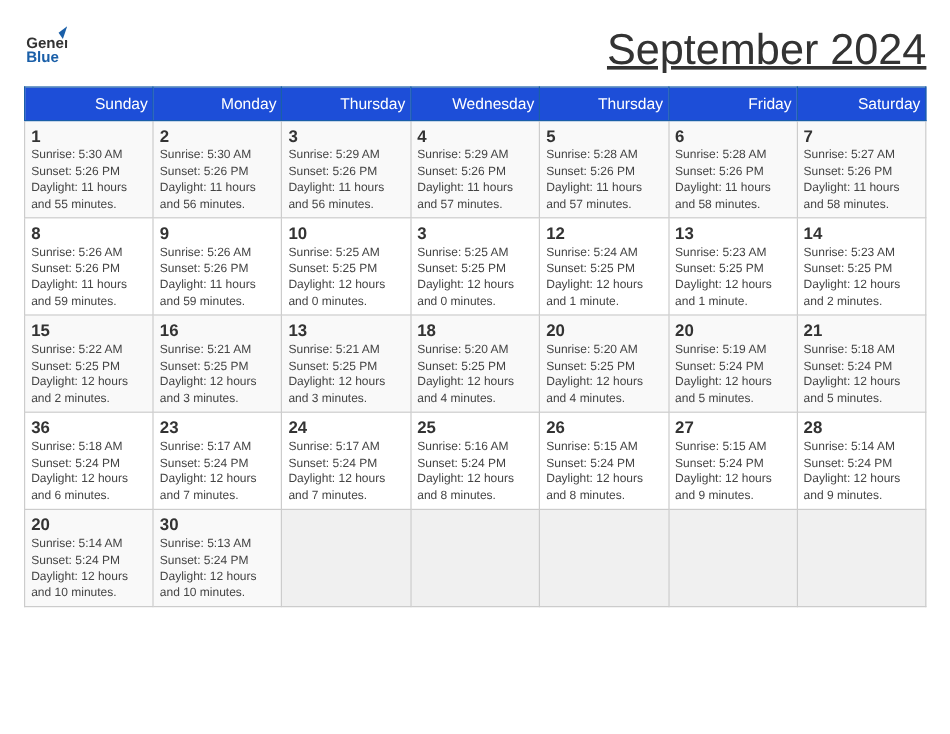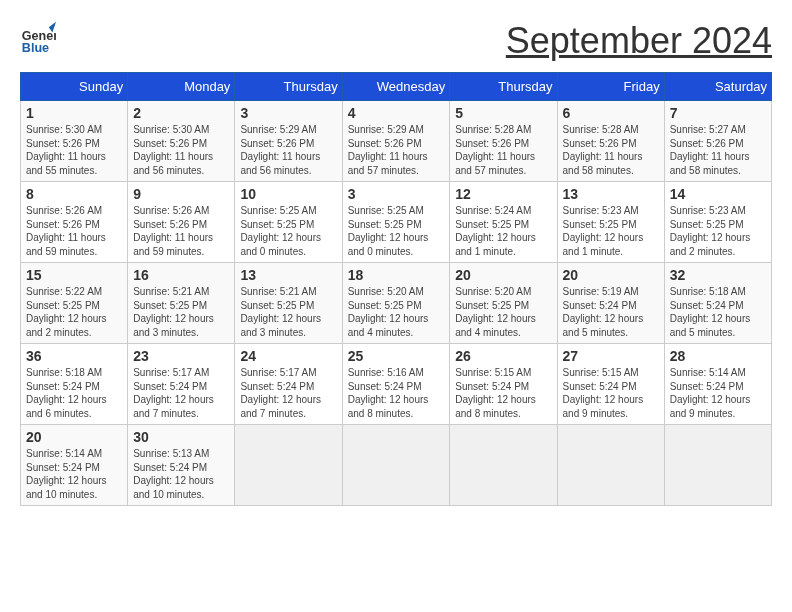--- a/index.html
+++ b/index.html
@@ -189,21 +189,21 @@
           </td>
           <td>
             <span class="day-number">20</span>
             <div class="day-info">Sunrise: 5:20 AM<br>Sunset: 5:25 PM<br>Daylight: 12 hours and 4 minutes.</div>
           </td>
           <td>
             <span class="day-number">20</span>
             <div class="day-info">Sunrise: 5:19 AM<br>Sunset: 5:24 PM<br>Daylight: 12 hours and 5 minutes.</div>
           </td>
           <td>
-            <span class="day-number">32</span>
+            <span class="day-number">21</span>
             <div class="day-info">Sunrise: 5:18 AM<br>Sunset: 5:24 PM<br>Daylight: 12 hours and 5 minutes.</div>
           </td>
         </tr>
         <tr>
           <td>
             <span class="day-number">36</span>
             <div class="day-info">Sunrise: 5:18 AM<br>Sunset: 5:24 PM<br>Daylight: 12 hours and 6 minutes.</div>
           </td>
           <td>
             <span class="day-number">23</span>

